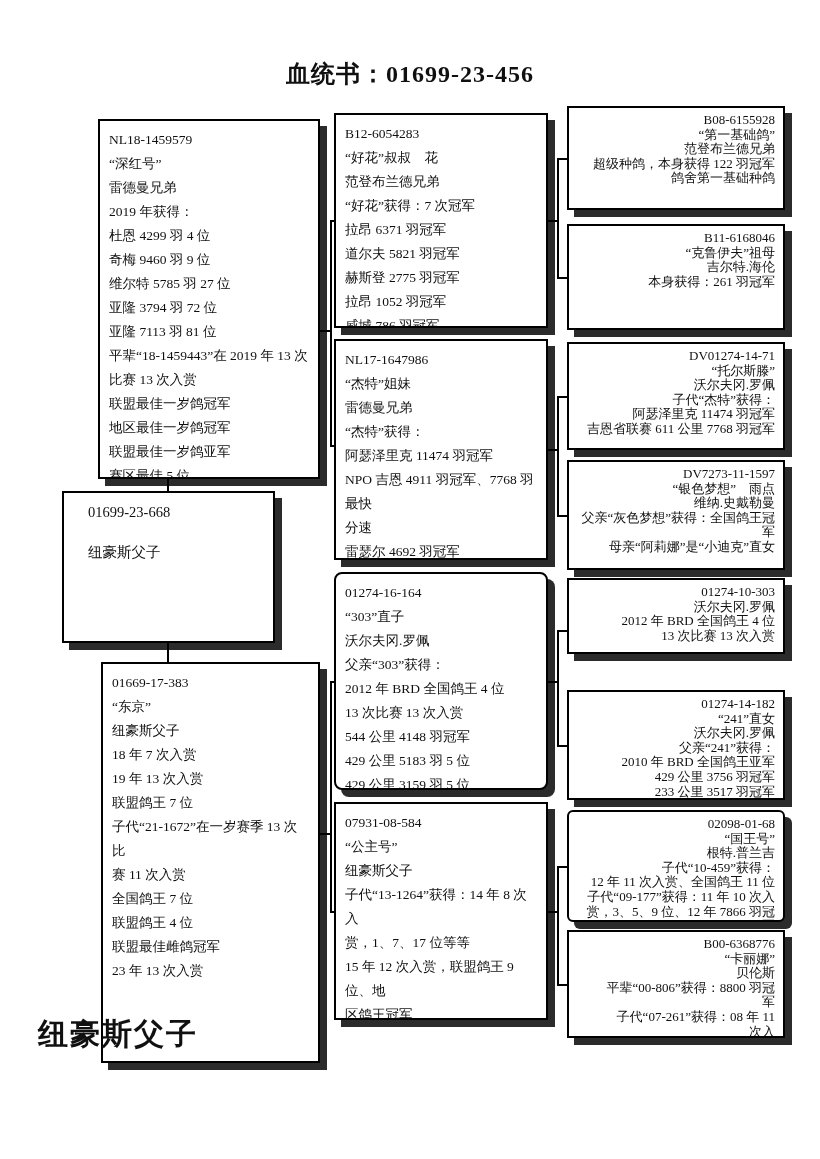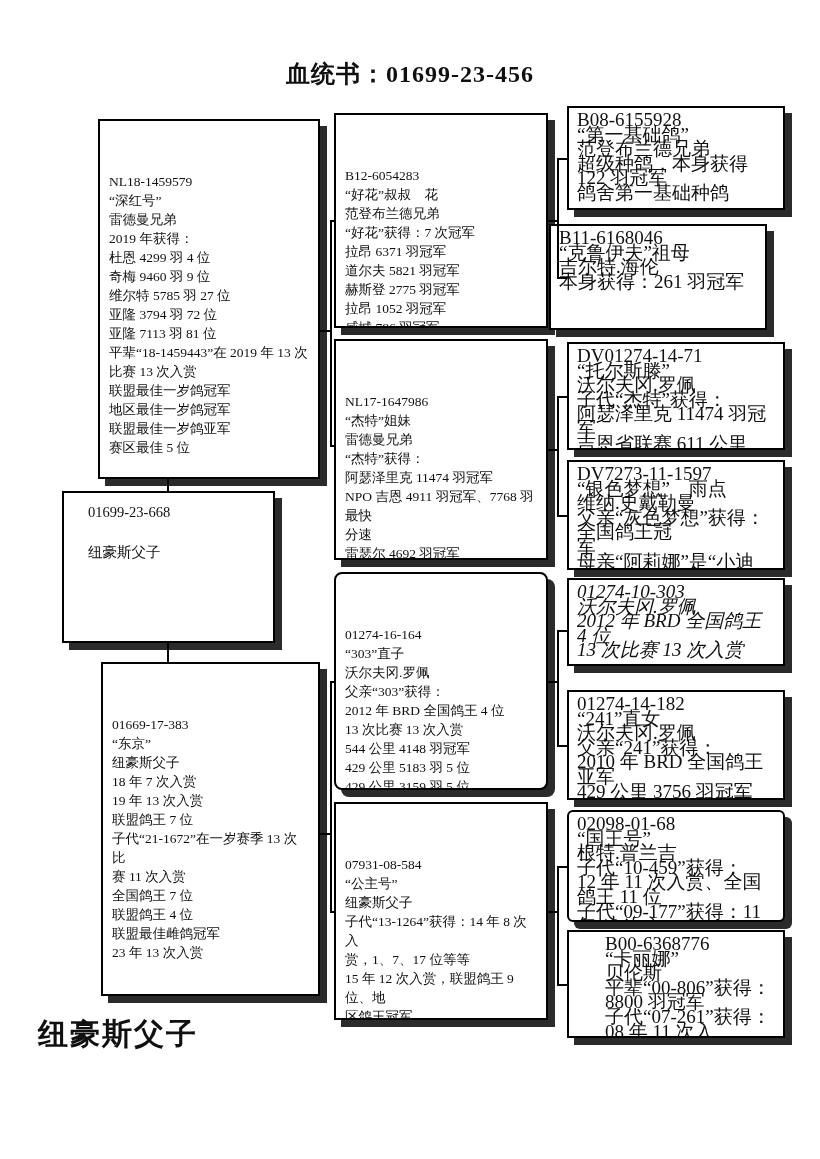--- a/index.html
+++ b/index.html
@@ -10,23 +10,23 @@
   }
   .title{
     position:absolute;left:0;top:58px;width:820px;text-align:center;
     font-size:24px;font-weight:bold;letter-spacing:1px;
   }
   .box{
     position:absolute;background:#ffffff;border:2px solid #000000;
     box-shadow:7px 7px 0 #2b2b2b;box-sizing:border-box;overflow:hidden;
   }
   .box .txt{white-space:pre-line;}
-  .col-a .txt,.col-b .txt{font-size:13.5px;line-height:19px;padding:17px 9px;margin-top:34px;}
+  .col-a .txt,.col-b .txt{font-size:13.5px;line-height:24px;padding:7px 9px;}
   .main-box .txt{font-size:14.5px;line-height:20px;padding:9px 24px;}
-  .col-c .txt{font-size:19px;line-height:14.6px;padding:5px 8px;}
+  .col-c .txt{font-size:13px;line-height:14.6px;padding:5px 8px;text-align:right;}
   .line{position:absolute;background:#000000;}
   .footer{
     position:absolute;left:38px;top:1014px;
     font-family:"Liberation Sans","DejaVu Sans",sans-serif;
     font-size:30px;font-weight:bold;letter-spacing:2px;
   }
 </style>
 </head>
 <body>
 
@@ -51,21 +51,21 @@
 联盟最佳一岁鸽亚军
 赛区最佳 5 位</div>
   </div>
 
   <div class="box main-box" style="left:62px;top:491px;width:213px;height:152px;">
     <div class="txt">01699-23-668
 
 纽豪斯父子</div>
   </div>
 
-  <div class="box col-a" style="left:101px;top:662px;width:219px;height:334px;">
+  <div class="box col-a" style="left:101px;top:662px;width:219px;height:401px;">
     <div class="txt">01669-17-383
 “东京”
 纽豪斯父子
 18 年 7 次入赏
 19 年 13 次入赏
 联盟鸽王 7 位
 子代“21-1672”在一岁赛季 13 次比
 赛 11 次入赏
 全国鸽王 7 位
 联盟鸽王 4 位
@@ -136,21 +136,21 @@
   </div>
 
   <div class="box col-c" style="left:567px;top:106px;width:218px;height:104px;">
     <div class="txt">B08-6155928
 “第一基础鸽”
 范登布兰德兄弟
 超级种鸽，本身获得 122 羽冠军
 鸽舍第一基础种鸽</div>
   </div>
 
-  <div class="box col-c" style="left:549px;top:224px;width:218px;height:106px;">
+  <div class="box col-c" style="left:567px;top:224px;width:218px;height:106px;">
     <div class="txt">B11-6168046
 “克鲁伊夫”祖母
 吉尔特.海伦
 本身获得：261 羽冠军</div>
   </div>
 
   <div class="box col-c" style="left:567px;top:342px;width:218px;height:108px;">
     <div class="txt">DV01274-14-71
 “托尔斯滕”
 沃尔夫冈.罗佩
@@ -161,21 +161,21 @@
 
   <div class="box col-c" style="left:567px;top:460px;width:218px;height:110px;">
     <div class="txt">DV7273-11-1597
 “银色梦想”　雨点
 维纳.史戴勒曼
 父亲“灰色梦想”获得：全国鸽王冠
 军
 母亲“阿莉娜”是“小迪克”直女</div>
   </div>
 
-  <div class="box col-c" style="left:567px;top:578px;width:218px;height:88px;font-style:italic;">
+  <div class="box col-c" style="left:567px;top:578px;width:218px;height:76px;">
     <div class="txt">01274-10-303
 沃尔夫冈.罗佩
 2012 年 BRD 全国鸽王 4 位
 13 次比赛 13 次入赏</div>
   </div>
 
   <div class="box col-c" style="left:567px;top:690px;width:218px;height:110px;">
     <div class="txt">01274-14-182
 “241”直女
 沃尔夫冈.罗佩

